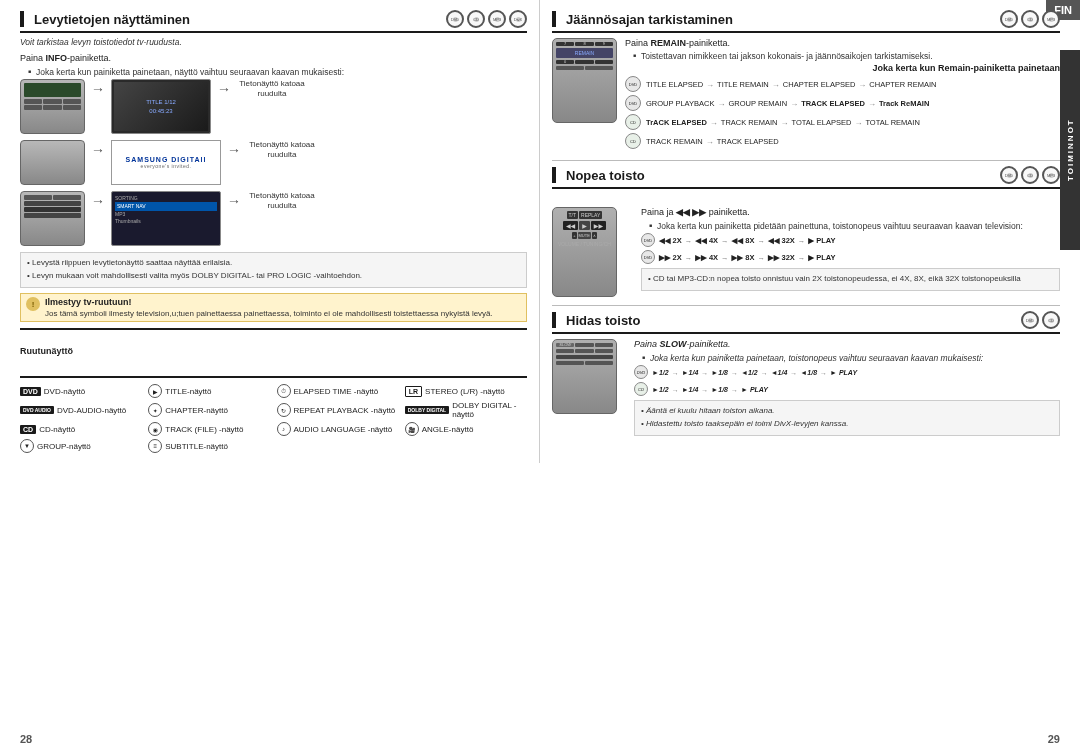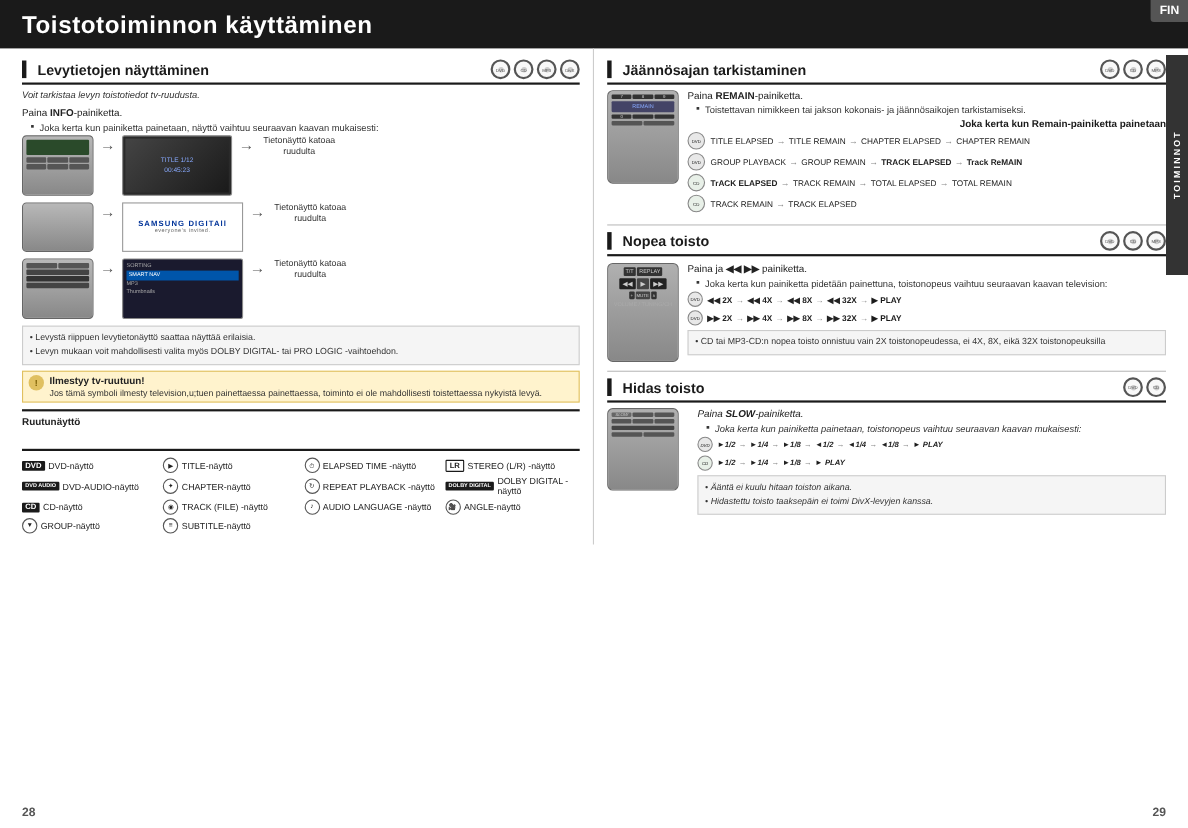--- a/index.html
+++ b/index.html
@@ -479,23 +479,20 @@
       border: 1px solid #666;
       flex-shrink: 0;
       padding: 3px;
     }
   </style>
 </head>
 <body>
 
 <div class="page-wrapper">
 
-  <div class="main-header">
-    <span class="main-title">Toistotoiminnon käyttäminen</span>
-  </div>
   <div class="fin-badge">FIN</div>
 
   <div class="content-area">
 
     <div class="left-col">
 
       <div class="section-header">
         <span class="section-bar"></span>
         <span class="section-title">Levytietojen näyttäminen</span>
         <div class="section-icons">
@@ -589,21 +586,21 @@
       </div>
 
       <div class="alert-box">
         <div class="alert-icon">!</div>
         <div>
           <div class="alert-title">Ilmestyy tv-ruutuun!</div>
           <div class="alert-text">Jos tämä symboli ilmesty television,u;tuen painettaessa painettaessa, toiminto ei ole mahdollisesti toistettaessa nykyistä levyä.</div>
         </div>
       </div>
 
-      <div style="border-top:2px solid #1a1a1a;padding-top:4px;margin-top:4px;">
+      <div style="border-top:2px solid #1a1a1a;padding-top:16px;margin-top:4px;">
         <div style="font-weight:bold;font-size:9px;margin-bottom:4px;">Ruutunäyttö</div>
         <div class="bottom-table">
           <div class="bt-item">
               <span class="bt-badge">DVD</span>
               <span>DVD-näyttö</span>
             </div>
           <div class="bt-item">
               <span class="bt-icon">▶</span>
               <span>TITLE-näyttö</span>
             </div>
@@ -776,21 +773,21 @@
               </div>
             <div class="disc-icon">
                 <span style="font-size:4px;color:#555;position:relative;z-index:1">CD</span>
               </div>
             <div class="disc-icon">
                 <span style="font-size:4px;color:#555;position:relative;z-index:1">MP3</span>
               </div>
           </div>
         </div>
 
-        <div style="display:flex;gap:8px;margin-top:6px;">
+        <div style="display:flex;gap:24px;margin-top:18px;">
           <div class="hidas-device" style="height:90px;">
             <div style="display:flex;gap:1px;margin-bottom:2px;justify-content:center;">
               <div style="font-size:5px;color:#ccc;background:#333;padding:1px 2px;border-radius:1px;">T/T</div>
               <div style="font-size:5px;color:#ccc;background:#333;padding:1px 2px;border-radius:1px;">REPLAY</div>
             </div>
             <div style="display:flex;gap:1px;margin-bottom:2px;justify-content:center;">
               <div style="font-size:6px;color:#ccc;background:#222;padding:1px 3px;border-radius:1px;">◀◀</div>
               <div style="font-size:6px;color:#ccc;background:#444;padding:1px 3px;border-radius:1px;">▶</div>
               <div style="font-size:6px;color:#ccc;background:#222;padding:1px 3px;border-radius:1px;">▶▶</div>
             </div>

